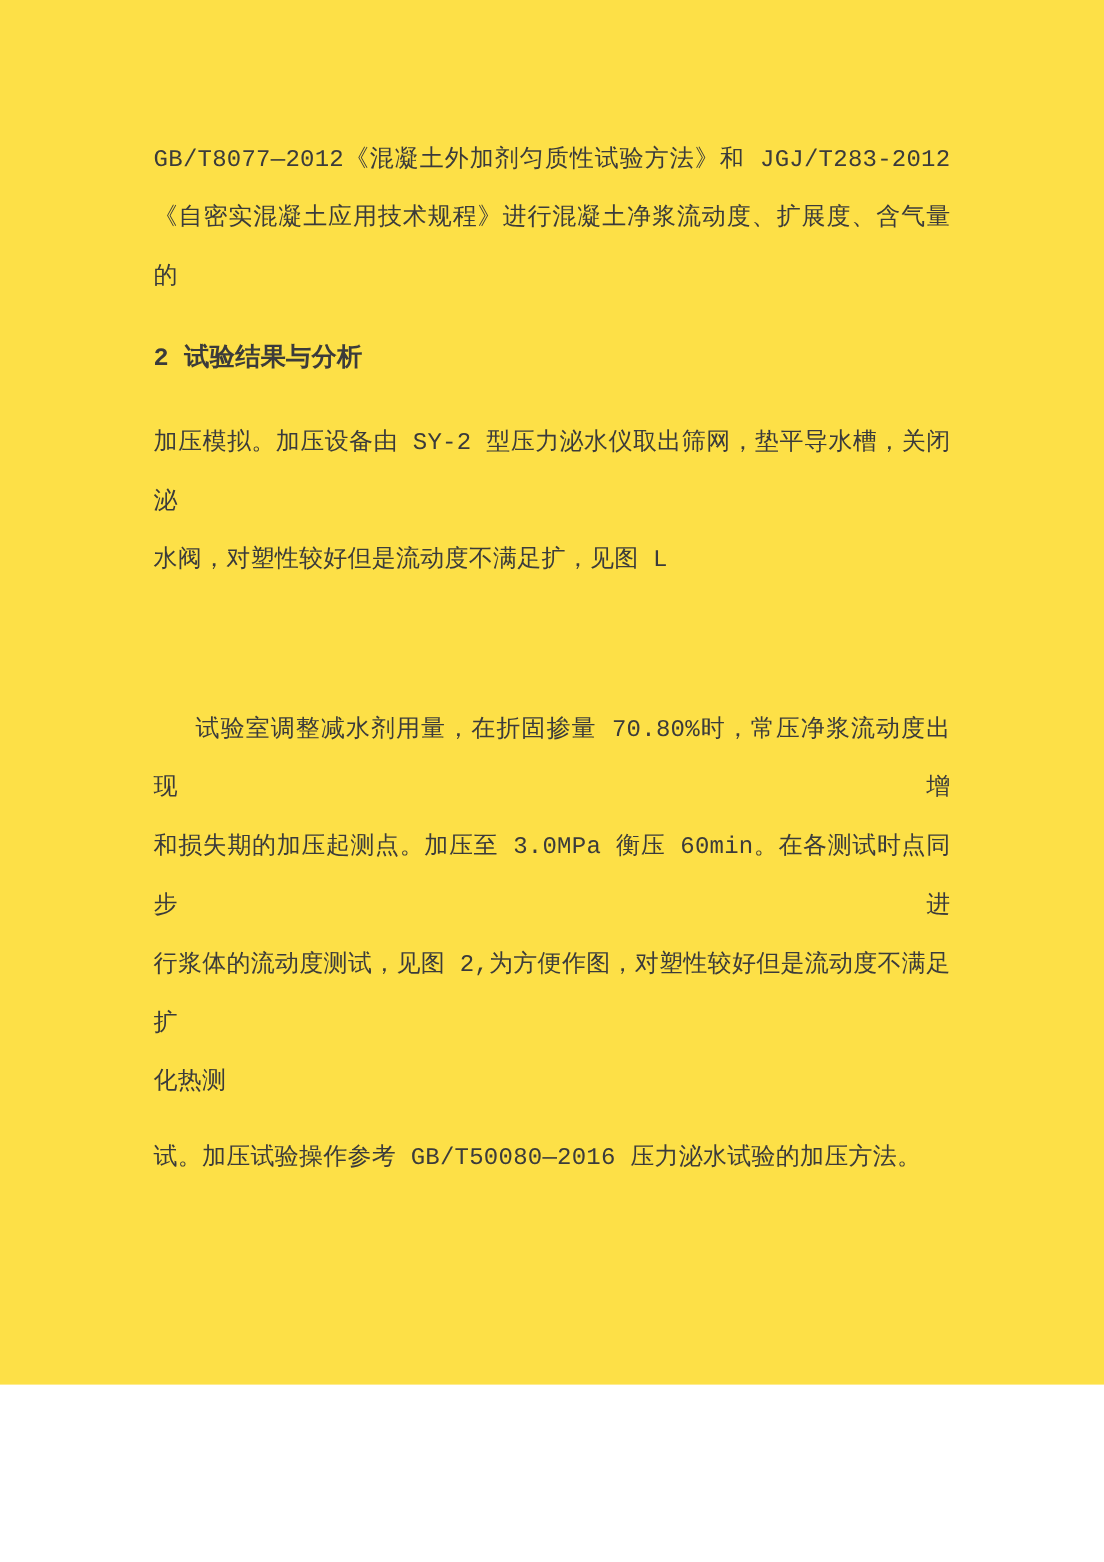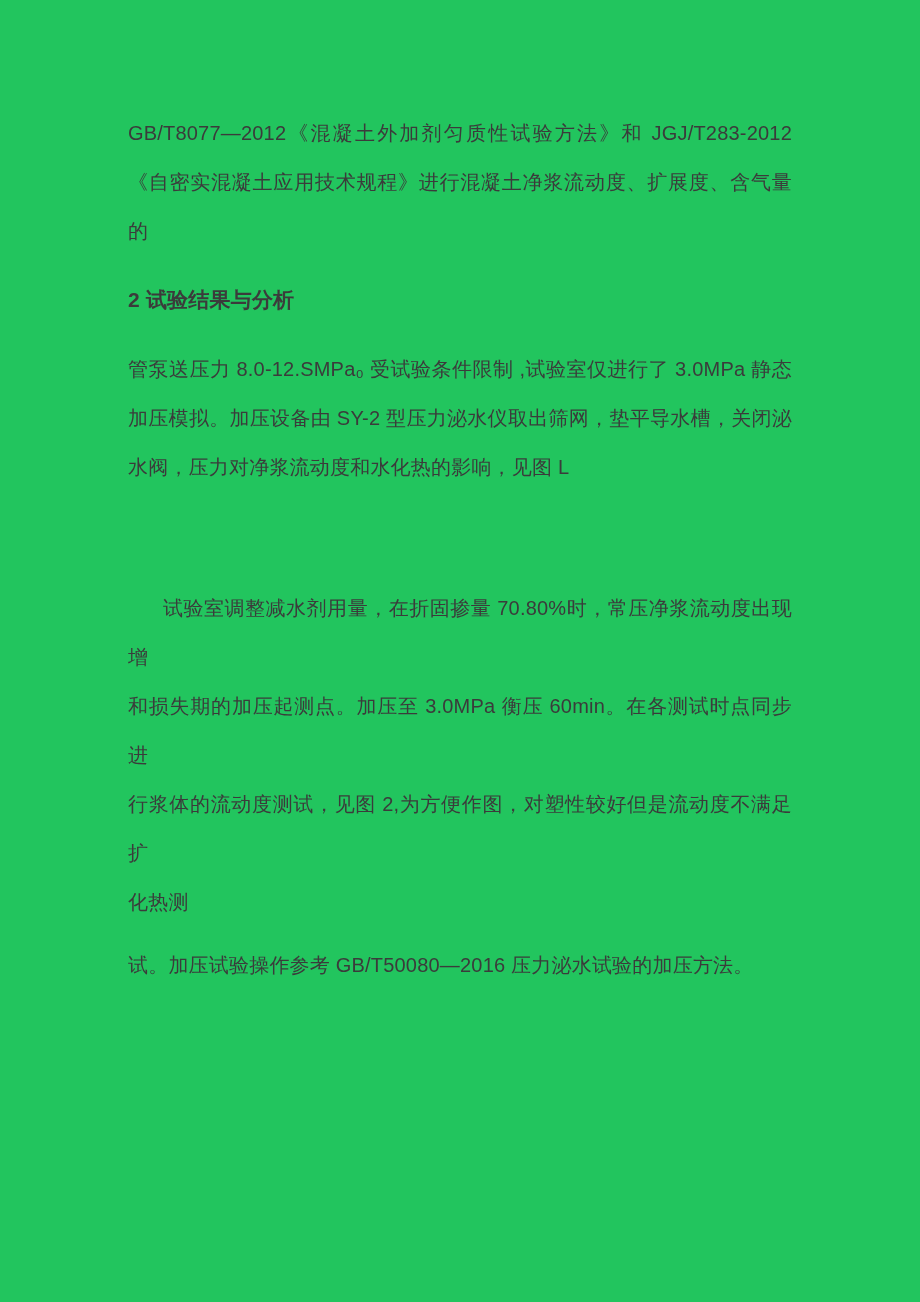--- a/index.html
+++ b/index.html
@@ -3,24 +3,24 @@
 <meta charset="utf-8">
 <style>
   html, body {
     margin: 0;
     padding: 0;
     background: #ffffff;
   }
   .page {
     position: relative;
     width: 920px;
-    height: 1302px;
-    background: #22c55e;
+    height: 1154px;
+    background: #fde047;
     overflow: hidden;
-    font-family: Liberation Sans, sans-serif;
+    font-family: Liberation Mono, monospace;
     color: #3b3b3b;
   }
   .content {
     padding: 0 128px;
   }
   .line {
     font-size: 20px;
     line-height: 49px;
     white-space: pre-wrap;
     text-align: justify;
@@ -55,23 +55,22 @@
       <div class="line fill">GB/T8077—2012《混凝土外加剂匀质性试验方法》和 JGJ/T283-2012</div>
       <div class="line fill">《自密实混凝土应用技术规程》进行混凝土净浆流动度、扩展度、含气量的</div>
     </div>
 
     <div class="block-h1">
       <div class="line heading">2 试验结果与分析</div>
     </div>
 
 
     <div class="para-p2">
-      <div class="line fill">管泵送压力 8.0-12.SMPa₀ 受试验条件限制 ,试验室仅进行了 3.0MPa 静态</div>
       <div class="line fill">加压模拟。加压设备由 SY-2 型压力泌水仪取出筛网，垫平导水槽，关闭泌</div>
-      <div class="line">水阀，压力对净浆流动度和水化热的影响，见图 L</div>
+      <div class="line">水阀，对塑性较好但是流动度不满足扩，见图 L</div>
     </div>
 
     <div class="para-p3">
       <div class="line fill indent">试验室调整减水剂用量，在折固掺量 70.80%时，常压净浆流动度出现增</div>
       <div class="line fill">和损失期的加压起测点。加压至 3.0MPa 衡压 60min。在各测试时点同步进</div>
       <div class="line fill">行浆体的流动度测试，见图 2,为方便作图，对塑性较好但是流动度不满足扩</div>
       <div class="line">化热测</div>
     </div>
 
     <div class="para-p4">

